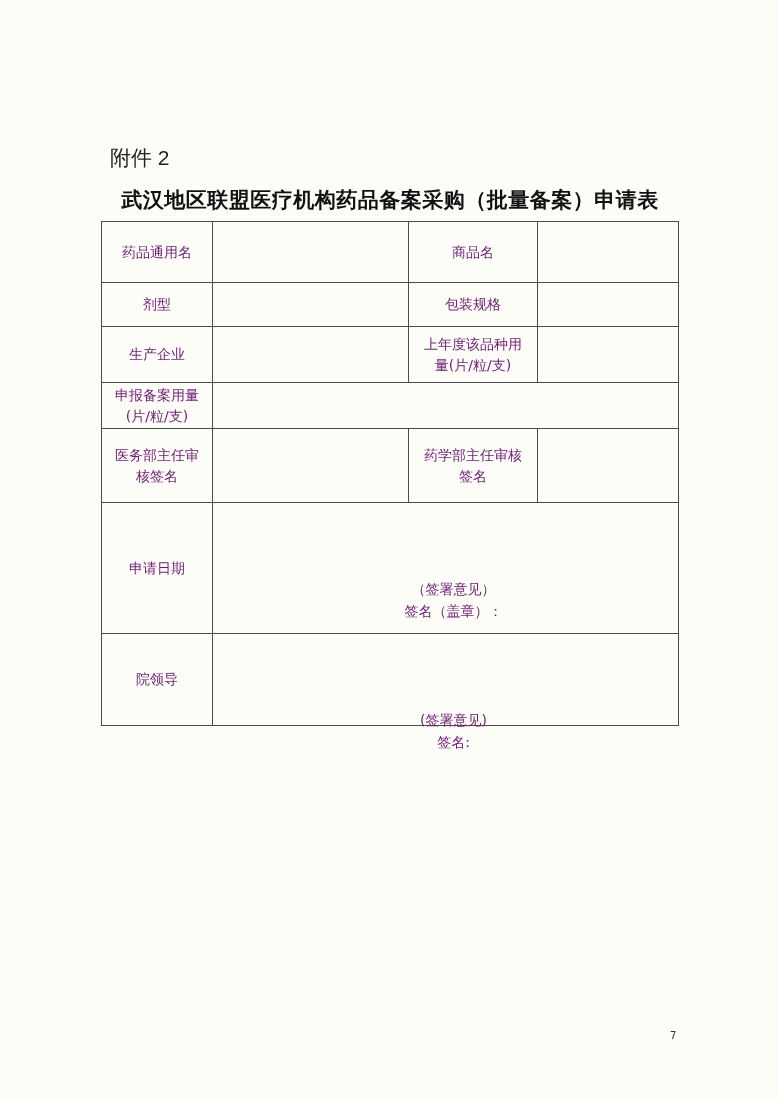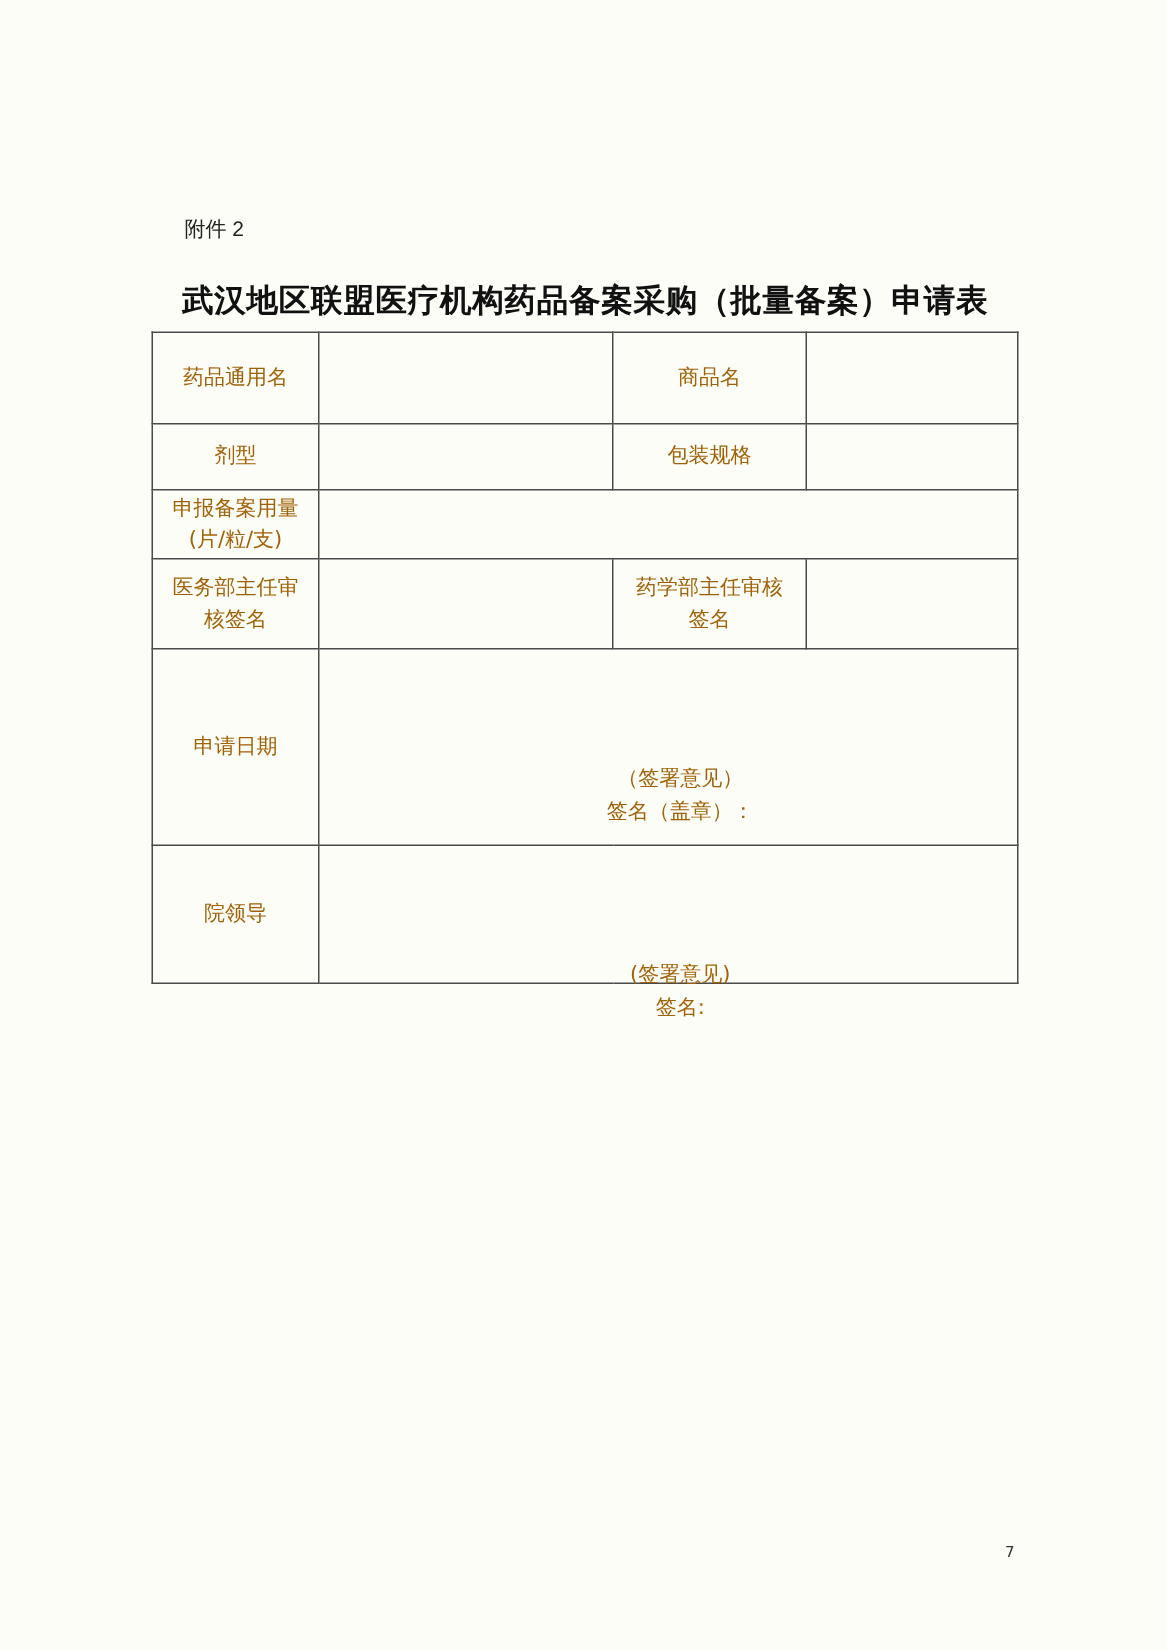--- a/index.html
+++ b/index.html
@@ -5,35 +5,35 @@
   html, body { margin: 0; padding: 0; }
   body {
     width: 778px; height: 1100px; position: relative; overflow: hidden;
     background: #fdfdf8;
     font-family: "DejaVu Sans", "Liberation Sans", sans-serif;
     color: #1a1a1a;
   }
   .attach {
     position: absolute; left: 110px; top: 144px;
     font-family: Liberation Sans, sans-serif;
-    font-size: 14px; color: #222; margin-left: 13px;
+    font-size: 21px; color: #222;
   }
   .title {
     position: absolute; left: 100px; top: 186px; width: 580px;
     text-align: center; font-size: 21px; font-weight: bold; color: #111;
     letter-spacing: 0.5px; white-space: nowrap;
   }
   table.form {
     position: absolute; left: 101px; top: 221px;
     border-collapse: collapse; table-layout: fixed;
     width: 577px;
   }
   table.form td {
     border: 1.5px solid #4a4a4a;
-    padding: 0; font-size: 14px; color: #a16207;
+    padding: 0; font-size: 14px; color: #701a75;
     text-align: center; vertical-align: middle; line-height: 21px;
   }
   .lbl { white-space: nowrap; }
   .sig-cell { position: relative; }
   .sig {
     position: absolute; left: 16px; right: 0; text-align: center;
     font-size: 14px; line-height: 21px;
   }
   .page-num {
     position: absolute; left: 670px; top: 1030px; font-size: 10px; color: #333;
@@ -61,31 +61,40 @@
     <td></td>
   </tr>
 
   <tr style="height:44px">
     <td class="lbl">剂型</td>
     <td></td>
     <td class="lbl">包装规格</td>
     <td></td>
   </tr>
 
+  <tr style="height:56px">
+    <td class="lbl">生产企业</td>
+    <td></td>
+    <td class="lbl">
+      <div>上年度该品种用</div>
+      <div>量(片/粒/支)</div>
+    </td>
+    <td></td>
+  </tr>
 
   <tr style="height:46px">
     <td class="lbl">
       <div>申报备案用量</div>
       <div>(片/粒/支)</div>
     </td>
     <td colspan="3"></td>
   </tr>
 
 
-  <tr style="height:60px">
+  <tr style="height:74px">
     <td class="lbl">
       <div>医务部主任审</div>
       <div>核签名</div>
     </td>
     <td></td>
     <td class="lbl">
       <div>药学部主任审核</div>
       <div>签名</div>
     </td>
     <td></td>

